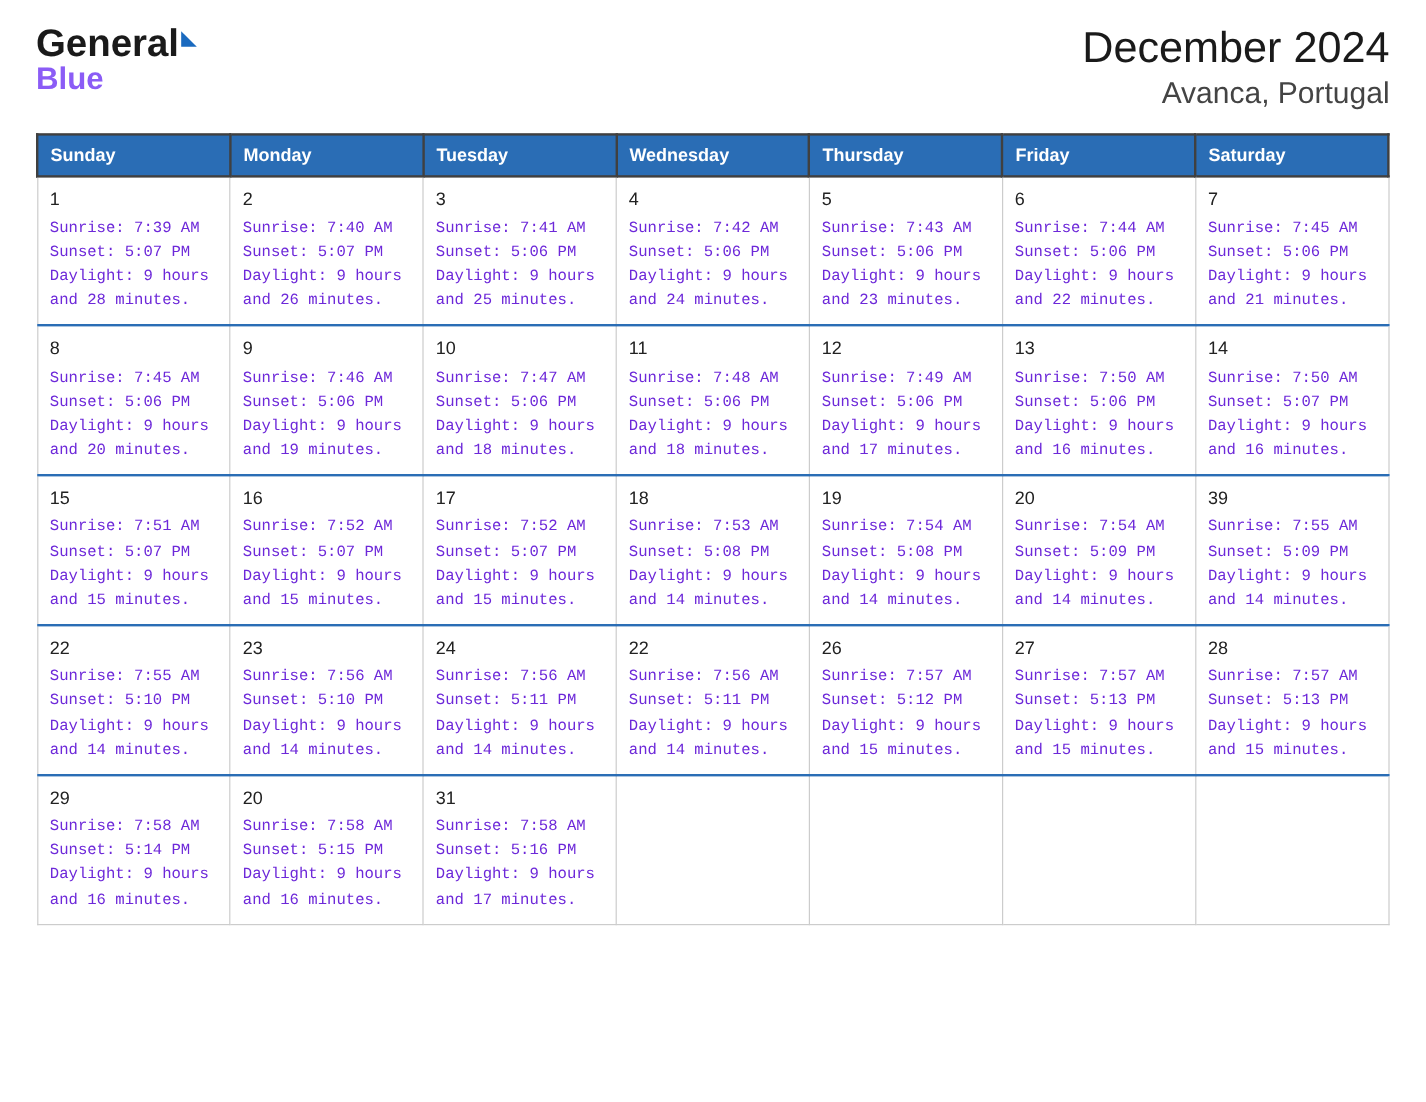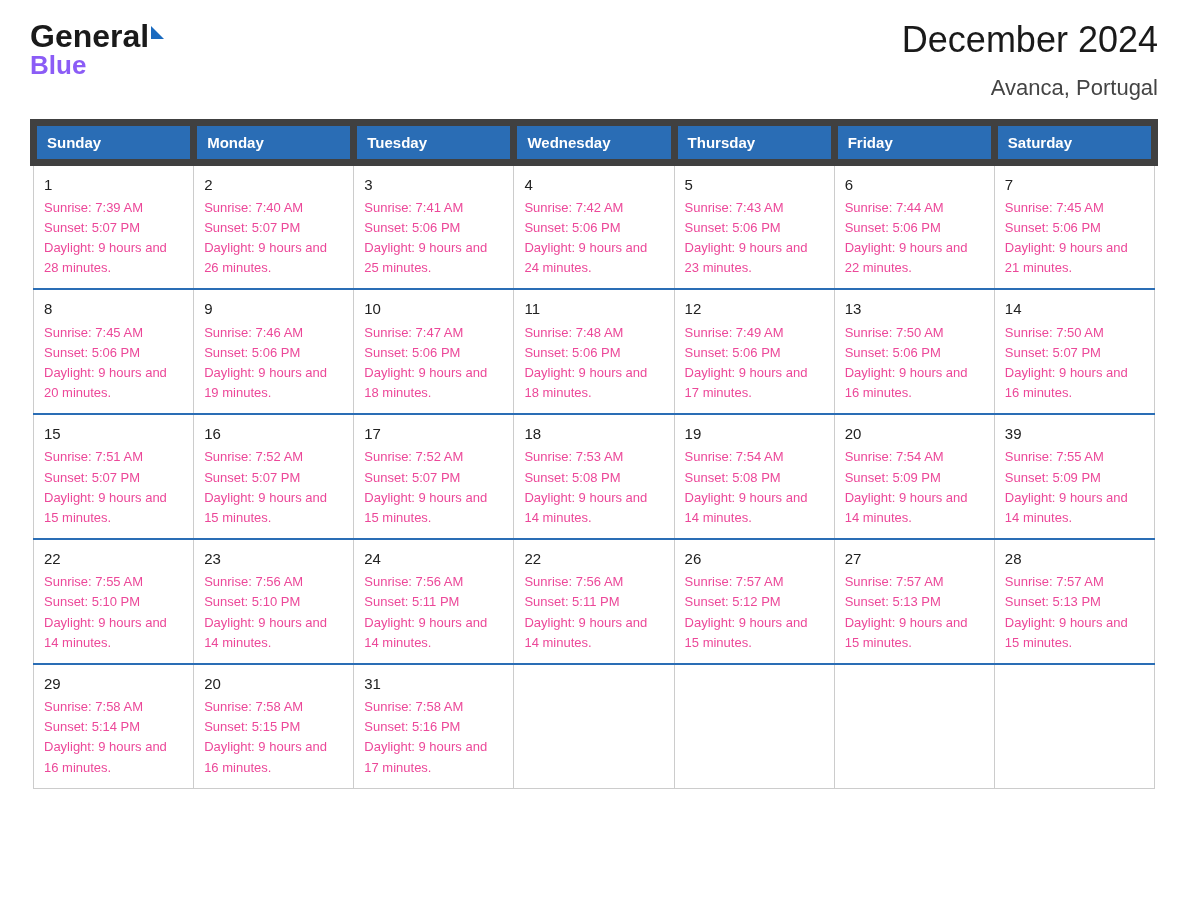--- a/index.html
+++ b/index.html
@@ -39,59 +39,60 @@
     .title-block {
       text-align: right;
     }
     .main-title {
       font-size: 36px;
       font-weight: normal;
       color: #1a1a1a;
       line-height: 1.1;
     }
     .subtitle {
-      font-size: 22px;
+      font-size: 25px;
       color: #444;
-      margin-top: 15px;
+      margin-top: 4px;
     }
     table {
       width: 100%;
       border-collapse: collapse;
       table-layout: fixed;
     }
     thead tr th {
       background-color: #2a6db5;
       color: #fff;
       font-size: 15px;
       font-weight: bold;
       padding: 8px 10px;
       text-align: left;
-      border: 7px solid #404040;
+      border: 2px solid #404040;
     }
     tbody tr td {
       vertical-align: top;
       padding: 7px 10px 10px 10px;
       border: 1px solid #ccc;
       font-size: 13.5px;
       line-height: 1.55;
       min-height: 90px;
     }
     tbody tr {
       border-bottom: 2px solid #2a6db5;
     }
     .day-number {
       font-size: 15px;
       font-weight: normal;
       display: block;
       margin-bottom: 2px;
     }
     .day-info {
       font-size: 13px;
-      color: #ec4899;
+      color: #6d28d9;
       line-height: 1.55;
+      font-family: Liberation Mono, monospace;
     }
     tbody tr:last-child {
       border-bottom: 1px solid #f97316;
     }
     .empty-cell {
       background: #fff;
     }
   </style>
 </head>
 <body>

